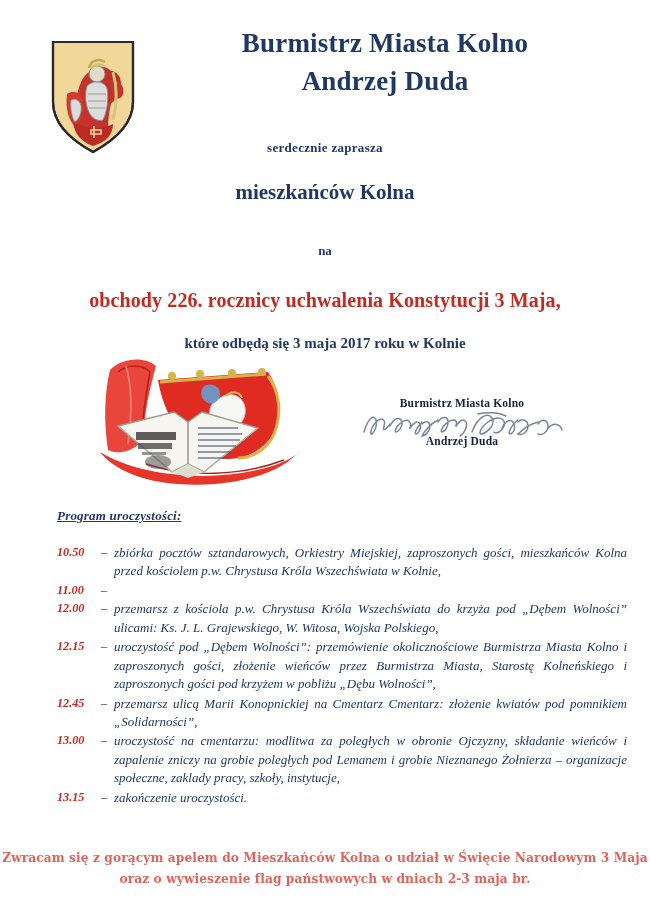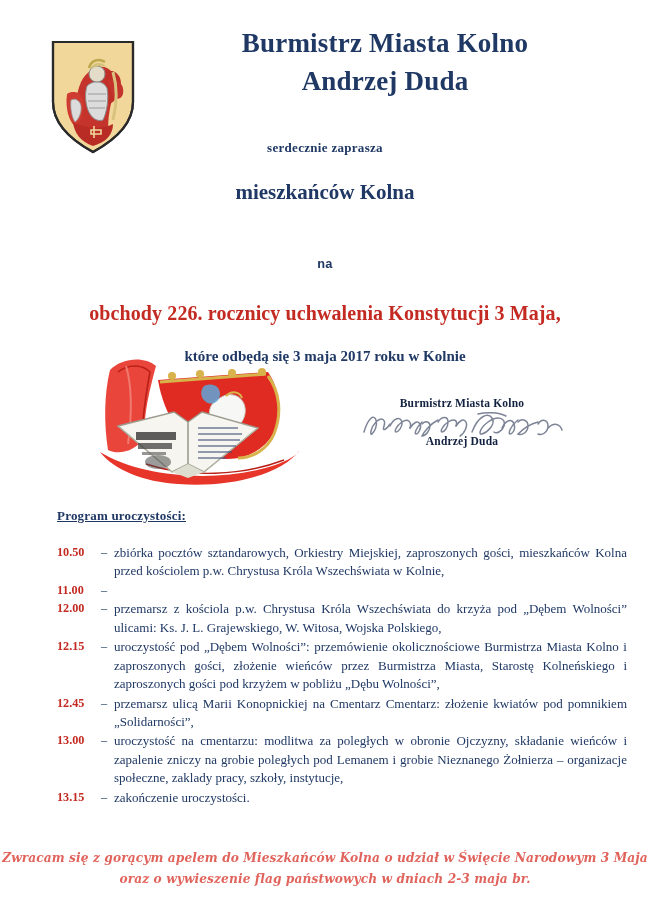--- a/index.html
+++ b/index.html
@@ -71,25 +71,24 @@
     color: #1f3864;
     letter-spacing: 0.3px;
   }
   .invite-big {
     margin-top: 24px;
     font-size: 21px;
     font-weight: bold;
     color: #1f3864;
   }
   .invite-na {
-    margin-top: 52px;
+    margin-top: 38px;
     font-size: 13px;
     font-weight: bold;
     color: #1f3864;
-    font-family: Liberation Mono, monospace;
   }
   .headline-red {
     margin-top: 30px;
     font-size: 20px;
     font-weight: bold;
     color: #c32a22;
     letter-spacing: 0.1px;
     white-space: nowrap;
   }
   .headline-sub {
@@ -146,20 +145,21 @@
     letter-spacing: 0.2px;
     margin-top: -1px;
   }
 
   
   .program {
     position: absolute;
     left: 57px;
     top: 508px;
     width: 570px;
+    font-style: italic;
   }
   .program-header {
     font-size: 13px;
     font-weight: bold;
     color: #1f3864;
     text-decoration: underline;
     letter-spacing: 0.2px;
     margin-bottom: 20px;
   }
   .prog-item {
@@ -196,21 +196,20 @@
   .footer-appeal {
     position: absolute;
     left: 0;
     top: 848px;
     width: 650px;
     text-align: center;
     color: #e0645c;
   }
   .appeal-line {
     font-family: "DejaVu Serif", "Liberation Serif", serif;
-    font-style: italic;
     font-weight: bold;
     font-size: 12.2px;
     letter-spacing: 0.1px;
     line-height: 1.7;
   }
 </style>
 </head>
 <body>
 
 <div class="page">

